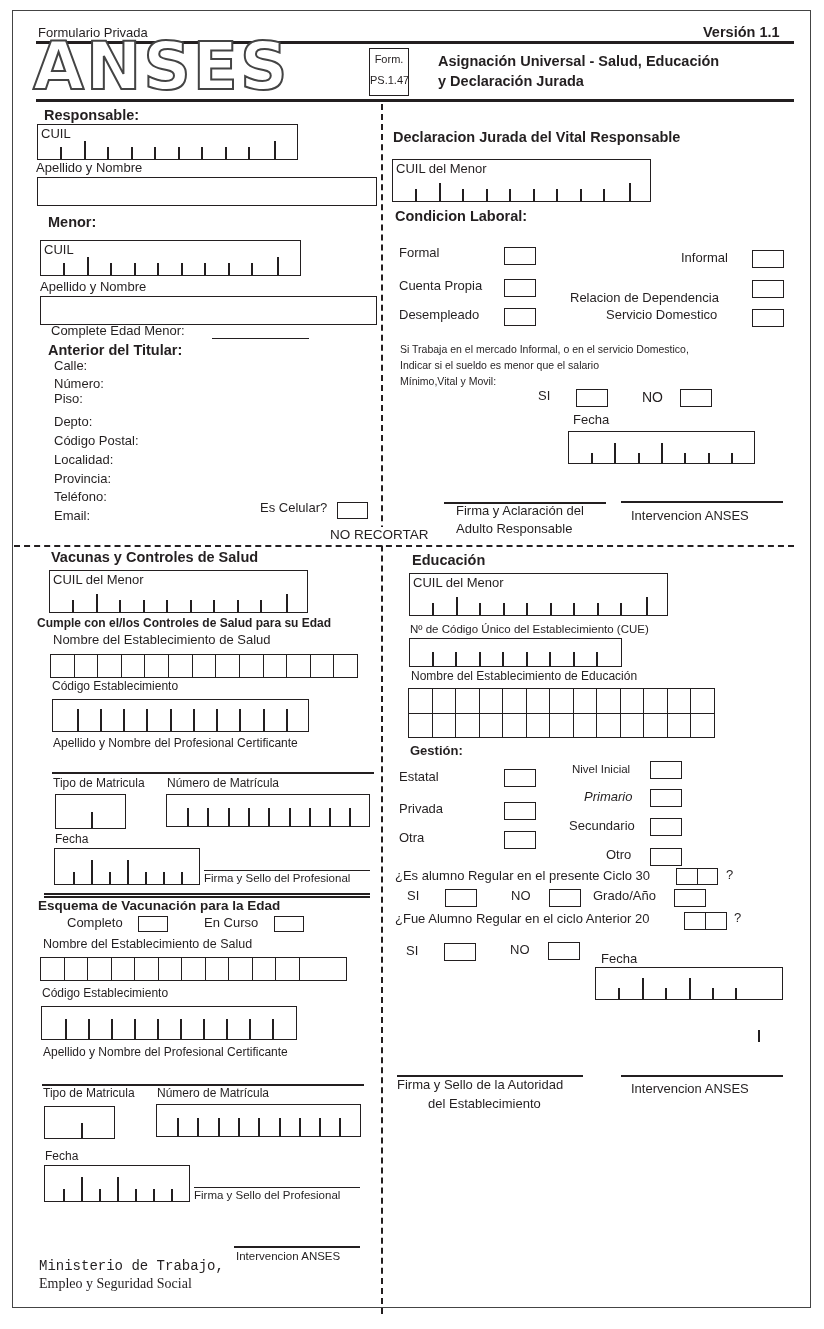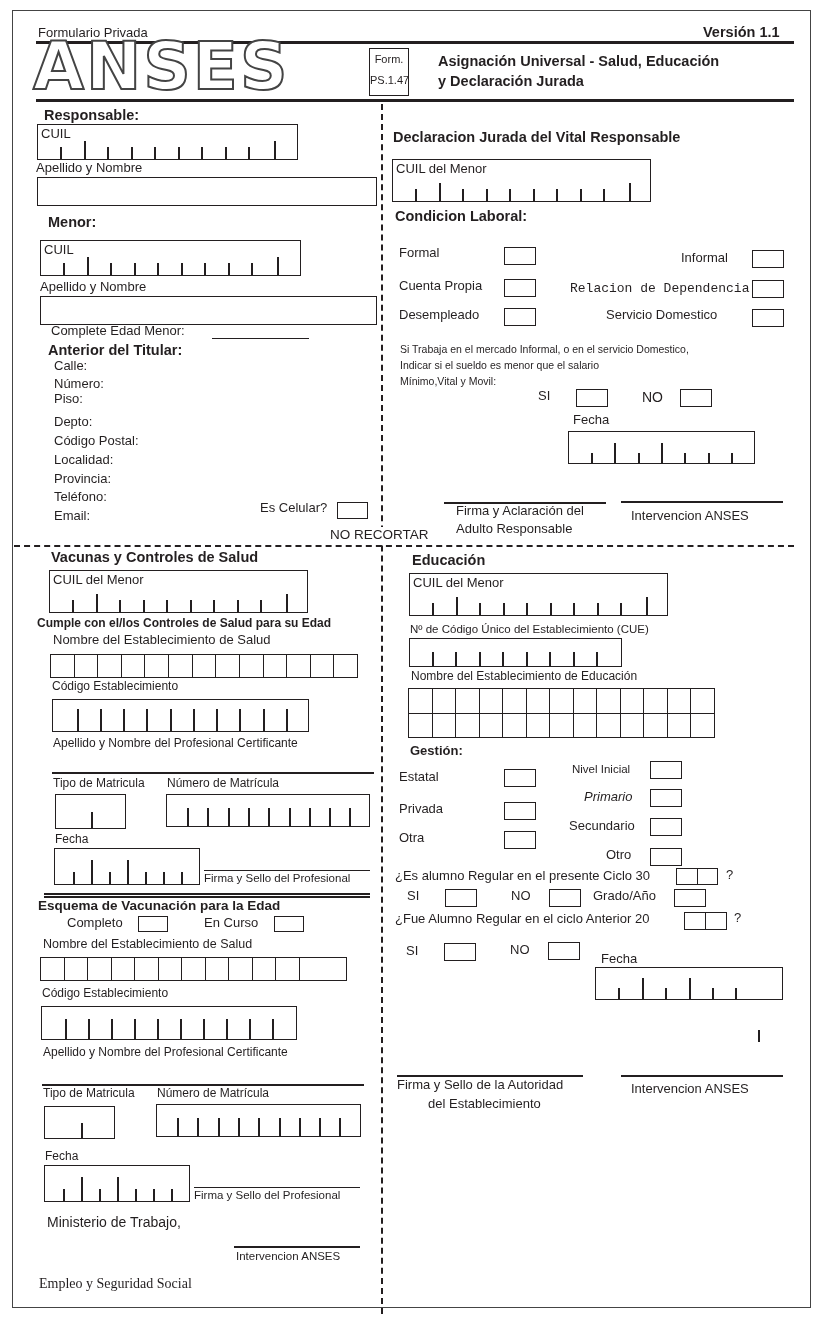--- a/index.html
+++ b/index.html
@@ -110,21 +110,21 @@
 
 <div class="t" style="left:399px;top:246px;">Formal</div>
 <div class="cb" style="left:504px;top:247px;"></div>
 <div class="t" style="left:399px;top:279px;">Cuenta Propia</div>
 <div class="cb" style="left:504px;top:279px;"></div>
 <div class="t" style="left:399px;top:308px;">Desempleado</div>
 <div class="cb" style="left:504px;top:308px;"></div>
 
 <div class="t" style="left:681px;top:251px;">Informal</div>
 <div class="cb" style="left:752px;top:250px;"></div>
-<div class="t" style="left:570px;top:282px;font-family:Liberation Mono, monospace;">Relacion de Dependencia</div>
+<div class="t" style="left:570px;top:291px;">Relacion de Dependencia</div>
 <div class="cb" style="left:752px;top:280px;"></div>
 <div class="t" style="left:606px;top:308px;">Servicio Domestico</div>
 <div class="cb" style="left:752px;top:309px;"></div>
 
 <div class="t" style="left:400px;top:343px;font-size:10.5px;">Si Trabaja en el mercado Informal, o en el servicio Domestico,</div>
 <div class="t" style="left:400px;top:359px;font-size:10.5px;">Indicar si el sueldo es menor que el salario</div>
 <div class="t" style="left:400px;top:375px;font-size:10.5px;">Mínimo,Vital y Movil:</div>
 <div class="t" style="left:538px;top:389px;">SI</div>
 <div class="cb" style="left:576px;top:389px;"></div>
 <div class="t" style="left:642px;top:389px;font-size:14px;">NO</div>
@@ -281,21 +281,21 @@
     <div class="tick" style="left:72px;height:24px;"></div>
   <div class="tick" style="left:90px;height:12px;"></div>
     <div class="tick" style="left:108px;height:12px;"></div>
   <div class="tick" style="left:126px;height:12px;"></div>
 </div>
 <div class="rule" style="left:194px;top:1187px;width:166px;height:1px;"></div>
 <div class="t" style="left:194px;top:1189px;font-size:11.5px;">Firma y Sello del Profesional</div>
 <div class="rule" style="left:234px;top:1246px;width:126px;height:1.5px;"></div>
 <div class="t" style="left:236px;top:1250px;font-size:11.5px;">Intervencion ANSES</div>
 
-<div class="t" style="left:39px;top:1214px;font-size:14px;font-family:Liberation Sans, sans-serif;margin-left:8px;">Ministerio de Trabajo,</div>
+<div class="t" style="left:39px;top:1258px;font-size:14px;font-family:Liberation Mono, monospace;">Ministerio de Trabajo,</div>
 <div class="t" style="left:39px;top:1276px;font-size:14px;font-family:'Liberation Serif','DejaVu Serif',serif;">Empleo y Seguridad Social</div>
 
 <div class="t h" style="left:412px;top:552px;">Educación</div>
 <div class="box" style="left:409px;top:573px;width:259px;height:43px;">
   <span class="t" style="left:3px;top:2px;">CUIL del Menor</span>
   <div class="tick" style="left:22px;height:12px;"></div>
     <div class="tick" style="left:46px;height:18px;"></div>
   <div class="tick" style="left:69px;height:12px;"></div>
     <div class="tick" style="left:93px;height:12px;"></div>
   <div class="tick" style="left:116px;height:12px;"></div>

